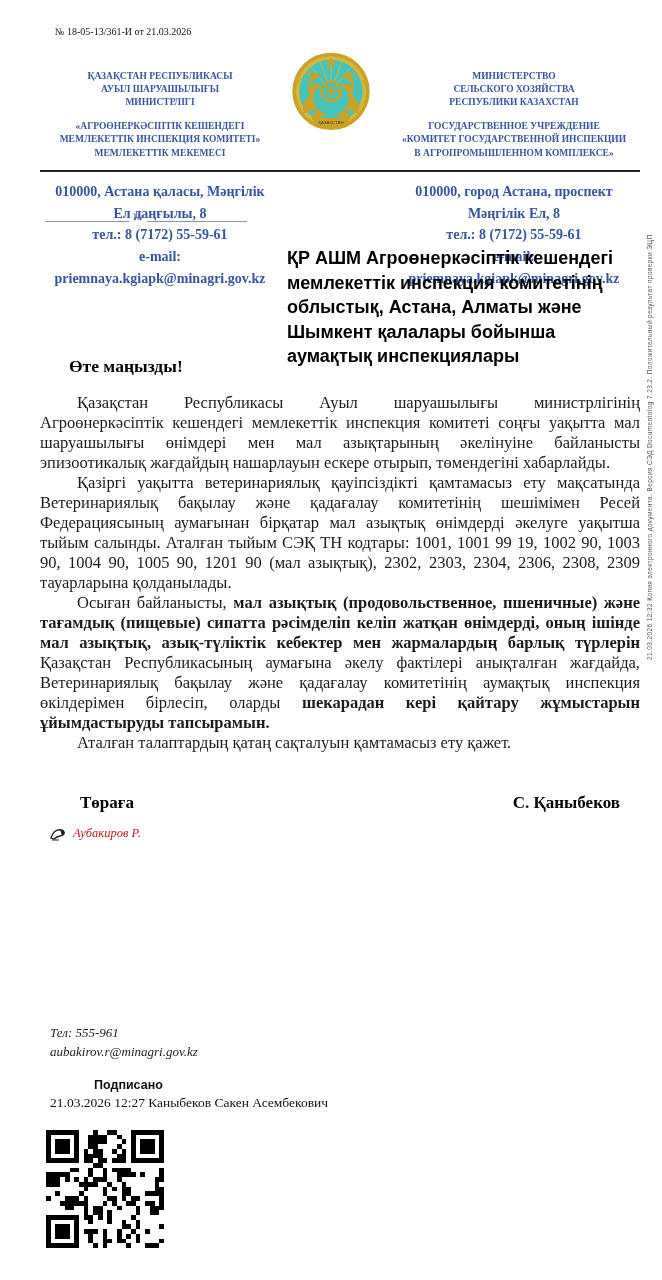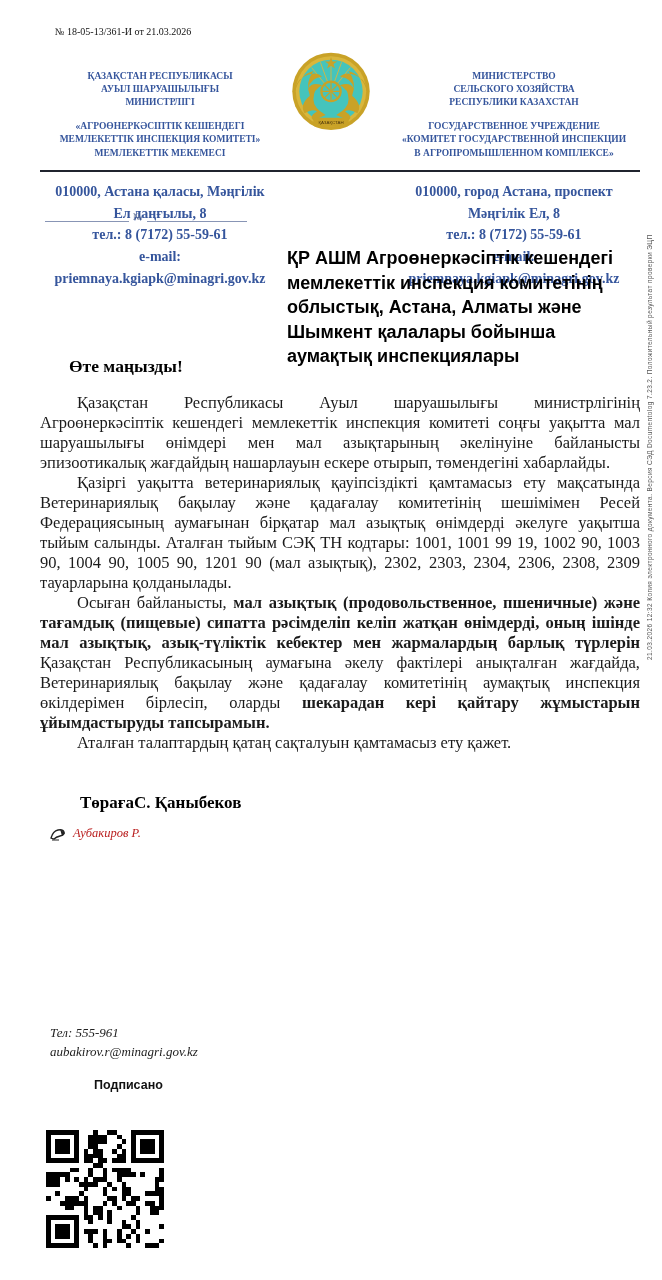--- a/index.html
+++ b/index.html
@@ -34,21 +34,21 @@
              font-family:Liberation Sans, sans-serif;font-weight:bold;
              font-size:18px;line-height:24.5px;color:#000;}
 
   .importance{position:absolute;left:69px;top:356px;font-weight:bold;font-size:17.5px;color:#000;}
 
   .body-text{position:absolute;left:40px;top:393px;width:600px;
              font-size:16.5px;line-height:20px;text-align:justify;color:#1b1b1b;}
   .body-text p{margin:0;text-indent:37px;}
 
   .sig-row{position:absolute;left:40px;top:793px;width:580px;display:flex;
-           justify-content:flex-start;font-weight:bold;font-size:17px;color:#000;
+           justify-content:space-between;font-weight:bold;font-size:17px;color:#000;
            padding-left:40px;box-sizing:border-box;}
   .executor{position:absolute;left:50px;top:826px;display:flex;align-items:center;gap:6px;
             font-style:italic;font-size:12.5px;color:#b91c1c;}
 
   .contacts{position:absolute;left:50px;top:1024px;font-style:italic;font-size:13px;line-height:1.45;color:#222;}
   .signed{position:absolute;left:50px;top:1078px;}
   .signed .lbl{font-family:"Liberation Sans",sans-serif;font-weight:bold;font-size:12.5px;color:#111;padding-left:44px;}
   .signed .val{font-size:13.5px;margin-top:3px;color:#111;}
 
   .qr{position:absolute;left:46px;top:1130px;width:118px;height:118px;}
@@ -162,20 +162,21 @@
     <span>Аубакиров Р.</span>
   </div>
 
   <div class="contacts">
     <div>Тел: 555-961</div>
     <div>aubakirov.r@minagri.gov.kz</div>
   </div>
 
   <div class="signed">
     <div class="lbl">Подписано</div>
+    <div class="val">21.03.2026 12:27 Каныбеков Сакен Асембекович</div>
   </div>
 
   <svg class="qr" id="qr" viewBox="0 0 25 25" shape-rendering="crispEdges">
       <rect x="0" y="0" width="1" height="1" fill="#000"></rect>
       <rect x="1" y="0" width="1" height="1" fill="#000"></rect>
       <rect x="2" y="0" width="1" height="1" fill="#000"></rect>
       <rect x="3" y="0" width="1" height="1" fill="#000"></rect>
       <rect x="4" y="0" width="1" height="1" fill="#000"></rect>
       <rect x="5" y="0" width="1" height="1" fill="#000"></rect>
       <rect x="6" y="0" width="1" height="1" fill="#000"></rect>

